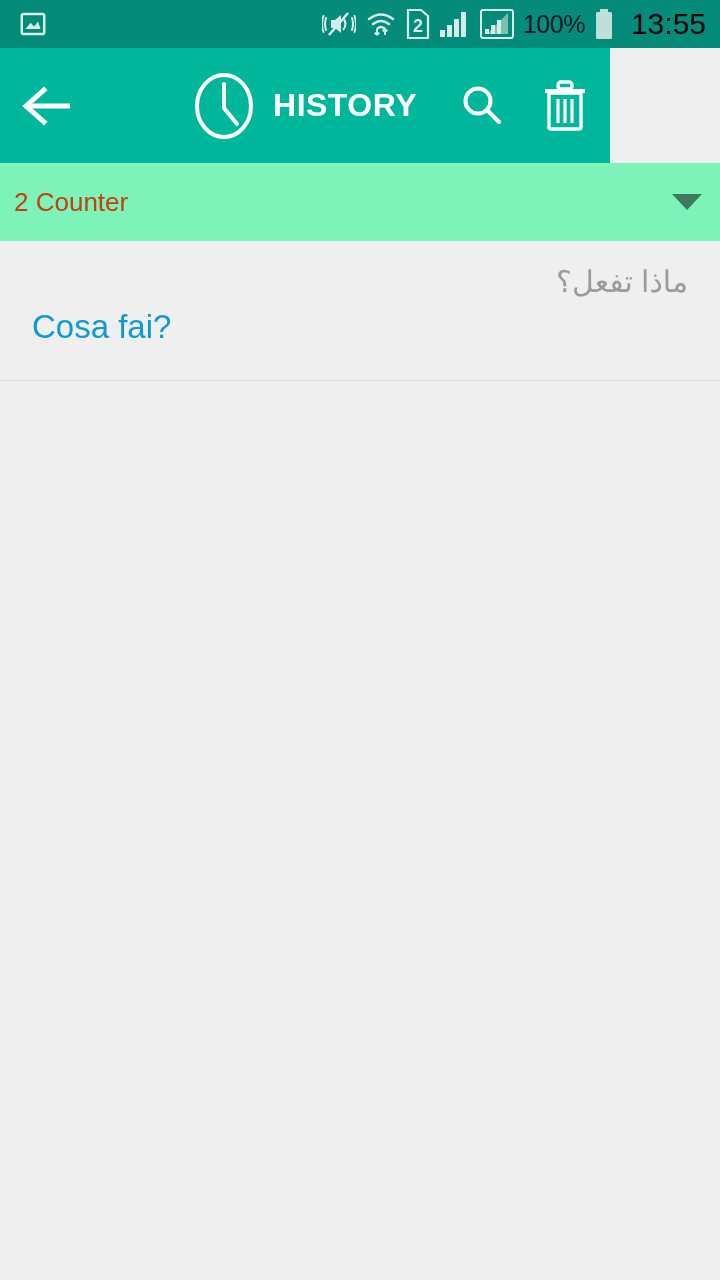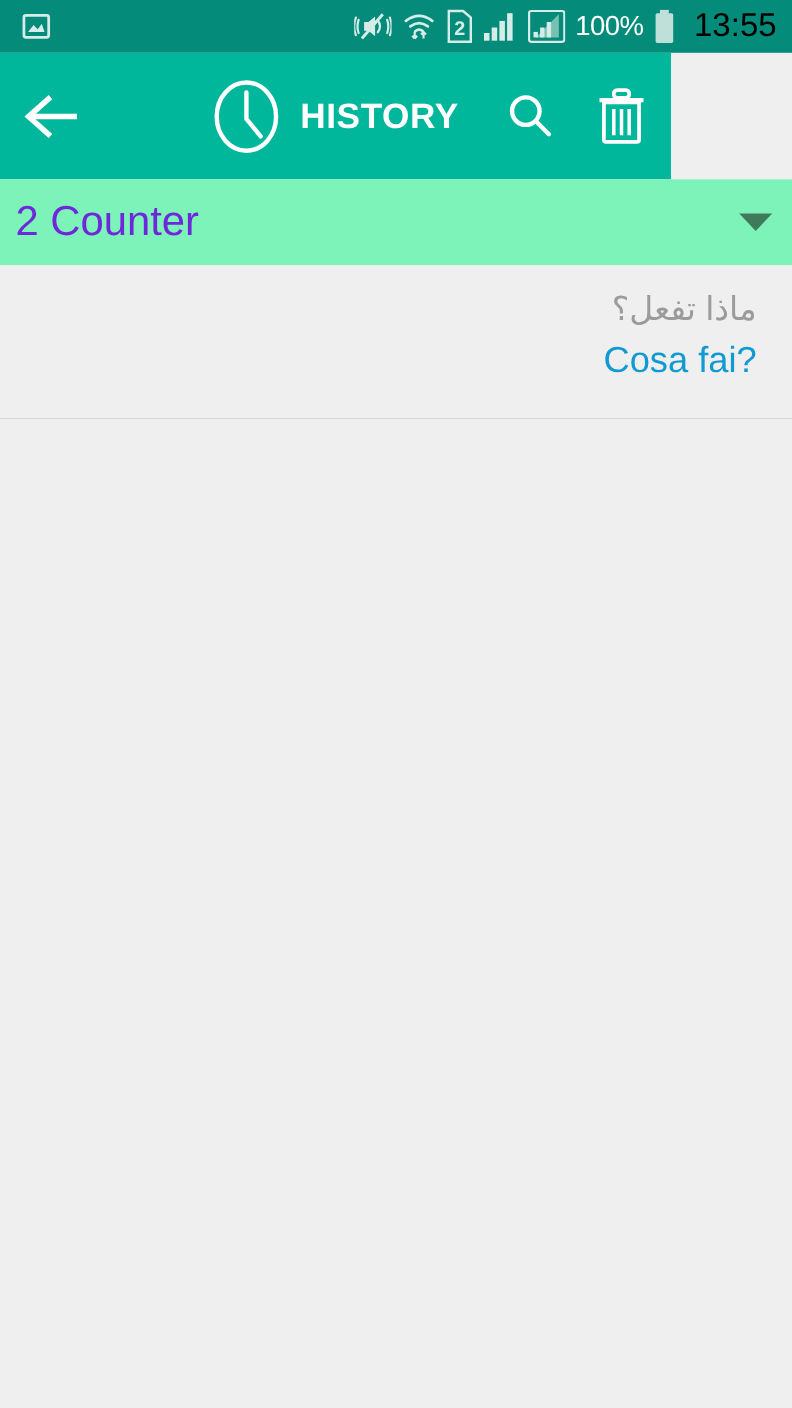--- a/index.html
+++ b/index.html
@@ -17,21 +17,21 @@
     display:flex; align-items:center;
     padding:0 14px 0 18px;
     color:#d6ece8;
   }
   #status-left{ display:flex; align-items:center; }
   #status-right{
     margin-left:auto; display:flex; align-items:center; gap:9px;
   }
   .sb-ico{ display:flex; align-items:center; justify-content:center; }
   #battery-pct{
-    font-size:25px; letter-spacing:-0.5px; color:#ffffff;
+    font-size:25px; letter-spacing:-0.5px; color:#0f172a;
     font-family:"Liberation Sans", sans-serif;
   }
   #clock-text{
     font-size:30px; color:#000000; margin-left:8px; letter-spacing:0px;
   }
 
   
   #app-bar{
     height:115px; width:610px;
     background:#00b79c;
@@ -57,21 +57,21 @@
   }
 
   
   #sort-bar{
     height:78px; width:720px;
     background:#7ef3b9;
     display:flex; align-items:center;
     position:relative;
   }
   #counter-label{
-    font-size:38px; color:#6d28d9; padding-left:14px;
+    font-size:26px; color:#c2410c; padding-left:14px;
   }
   #sort-group{
     position:absolute; left:316px;
     display:flex; align-items:center; gap:0px;
   }
   #sort-by-label{
     font-size:29px; color:#4a6b5b;
   }
   #sort-dir-icon{ margin:0 14px 0 16px; display:flex; align-items:center; }
   #sort-value{
@@ -90,21 +90,21 @@
     border-bottom:1px solid #d8d8d8;
     min-height:140px;
   }
   .line{
     font-size:33px; line-height:1.42;
     white-space:nowrap; overflow:hidden;
   }
   .line.src{ color:#9b9b9b; }
   .line.dst{ color:#0f9ad1; }
   .line.rtl{ direction:rtl; text-align:right; font-size:30px;}
-  .line.ltr{ direction:ltr; text-align:right; }
+  .line.ltr{ direction:ltr; text-align:left; }
 </style>
 </head>
 <body>
 
 <div id="status-bar">
   <div id="status-left">
     <span class="sb-ico">
       <svg width="30" height="30" viewBox="0 0 24 24">
         <rect x="3" y="4" width="18" height="16" rx="1.5" fill="none" stroke="#d6ece8" stroke-width="2"></rect>
         <path d="M6 16 L10 11 L13 14 L16 10 L18 16 Z" fill="#d6ece8"></path>

